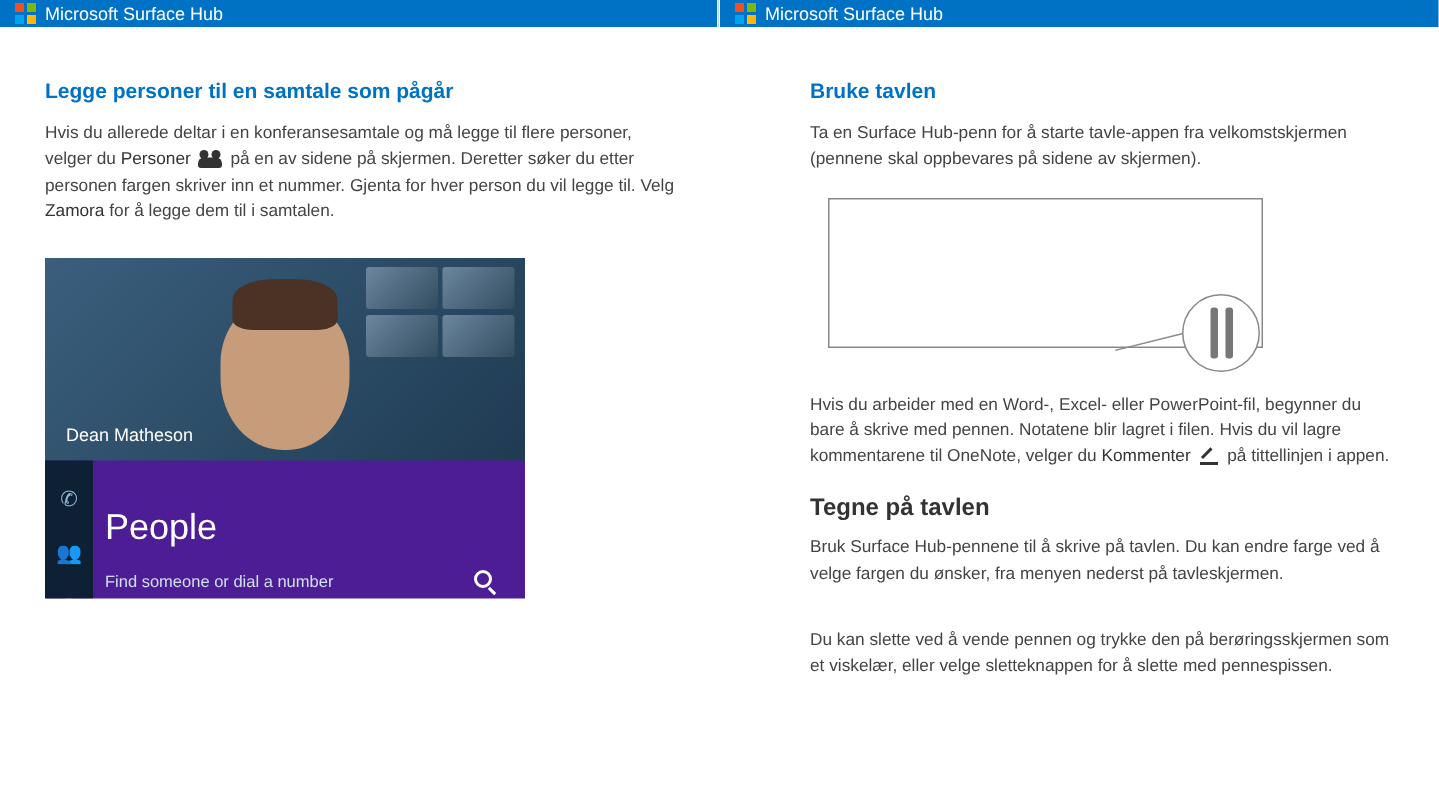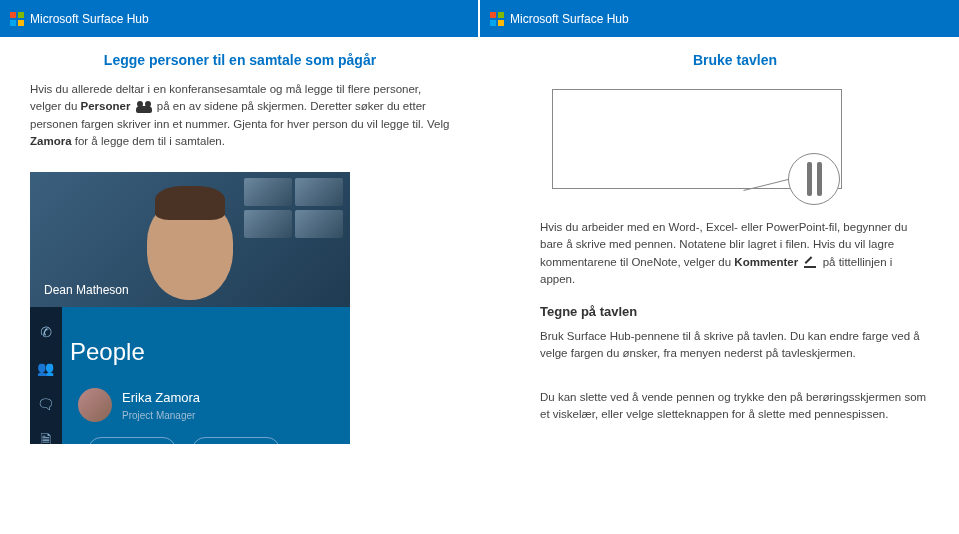--- a/index.html
+++ b/index.html
@@ -9,21 +9,21 @@
     font-family: "Segoe UI", Arial, sans-serif;
     background: #fff;
     color: #333;
     overflow: hidden;
     position: relative;
   }
   
   .brandbar {
     position: absolute;
     top: 0;
-    height: 37px;
+    height: 18px;
     background: #0072c6;
     display: flex;
     align-items: center;
     padding: 0 10px;
     color: #fff;
     font-size: 12px;
     font-weight: 400;
   }
   .brandbar.left  { left: 0;   width: 479px; border-right: 1px solid #fff; }
   .brandbar.right { left: 480px; width: 479px; }
@@ -50,21 +50,20 @@
     color: #444;
   }
   .col.left  { left: 30px; }
   .col.right { left: 540px; width: 390px; }
 
   h2.title {
     color: #0072c6;
     font-size: 14px;
     font-weight: 600;
     margin-bottom: 10px;
-    text-align: center;
   }
   .col p { margin-bottom: 8px; }
 
   .people-icon {
     display: inline-block;
     vertical-align: middle;
     width: 16px; height: 12px;
     position: relative;
     margin: 0 2px;
   }
@@ -98,22 +97,22 @@
     width:9px; height:2px;
     background:#333;
     transform:rotate(-45deg);
     transform-origin:left bottom;
   }
 
   
   .panel {
     margin-top: 22px;
     width: 320px;
-    height: 272px;
-    background: #0369a1;
+    height: 227px;
+    background: #4c1d95;
     color: #fff;
     position: relative;
     overflow: hidden;
     font-size: 12px;
   }
   .panel .photo {
     height: 135px;
     background: linear-gradient(135deg,#3a5f7d 0%, #1f3b52 100%);
     position: relative;
   }
@@ -270,24 +269,24 @@
     right:108px; bottom:22px;
     width:50px; height:1px;
     background:#888;
     transform:rotate(-14deg);
     transform-origin:right center;
   }
 
   .sub-h{
     font-weight:600;
     color:#333;
-    font-size:13px;
+    font-size:16px;
     margin:14px 0 6px 0;
   }
-  strong{ font-weight:700; color:#333; }
+  strong{ font-weight:400; color:#333; }
 </style>
 </head>
 <body>
 
 <div class="brandbar left">
   <span class="ms-logo">
     <span class="q1"></span>
       <span class="q2"></span>
       <span class="q3"></span>
       <span class="q4"></span>
@@ -329,38 +328,43 @@
 
     <div class="left-rail">
       <div class="ri">✆</div>
       <div class="ri">👥</div>
       <div class="ri">🗨</div>
       <div class="ri">🗎</div>
     </div>
 
     <div class="people-title">People</div>
 
+    <div class="search-row">
+      <span>Find someone or dial a number</span>
+      <span class="sicon"></span>
+    </div>
 
     <div class="contact">
       <div class="avatar"></div>
       <div>
         <div class="nm">Erika Zamora</div>
         <div class="role">Project Manager</div>
       </div>
     </div>
 
     <div class="btns">
       <div class="btn">Invite</div>
       <div class="btn">Cancel</div>
     </div>
   </div>
 </div>
 
 <div class="col right">
   <h2 class="title">Bruke tavlen</h2>
+  <p>Ta en Surface Hub-penn for å starte tavle-appen fra velkomstskjermen (pennene skal oppbevares på sidene av skjermen).</p>
 
   <div class="board-wrap">
     <div class="board"></div>
     <div class="pen-lead"></div>
     <div class="pen-callout"></div>
   </div>
 
   <p>
     <span>Hvis du arbeider med en Word-, Excel- eller PowerPoint-fil, begynner du bare å skrive med pennen. Notatene blir lagret i filen. Hvis du vil lagre kommentarene til OneNote, velger du </span>
     <strong>Kommenter</strong>

